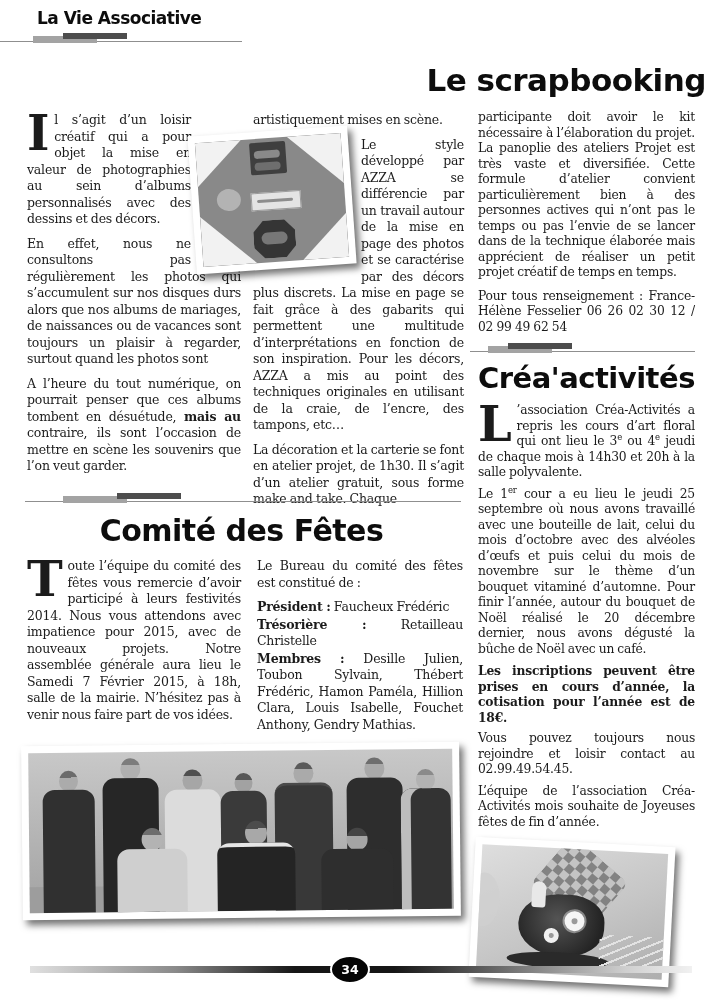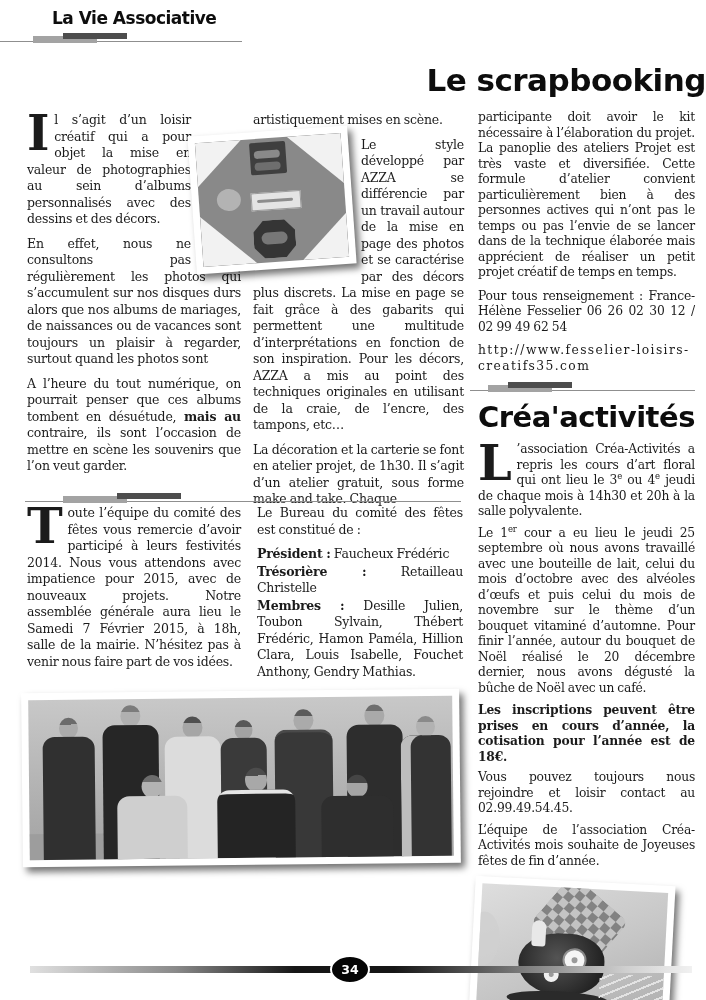--- a/index.html
+++ b/index.html
@@ -14,21 +14,21 @@
   sup{font-size:8.5px;line-height:0;}
   .b{font-weight:bold;}
 
   
   .rule{position:relative;height:12px;}
   .rule .line{position:absolute;left:0;right:0;top:8px;height:1px;background:#8f8f8f;}
   .rule .bar-light{position:absolute;top:3px;width:64px;height:7px;background:#a3a3a3;}
   .rule .bar-dark{position:absolute;top:0;width:64px;height:6px;background:#4d4d4d;}
 
   
-  .masthead-title{position:absolute;left:37px;top:8px;font-size:17px;margin-left:15px;}
+  .masthead-title{position:absolute;left:37px;top:8px;font-size:17px;}
   .masthead-rule{position:absolute;left:0;top:33px;width:242px;}
   .masthead-rule .bar-light{left:33px;}
   .masthead-rule .bar-dark{left:63px;}
 
   
   .sb-title{position:absolute;left:0;top:62px;width:706px;text-align:right;font-size:31px;}
   .sb-col1{position:absolute;left:27px;top:112px;width:214px;}
   .sb-col2{position:absolute;left:253px;top:112px;width:211px;}
   .col1-spacer{float:right;width:50px;height:150px;}
   .col2-spacer{float:left;width:102px;height:142px;margin:0 6px 2px 0;}
@@ -145,21 +145,20 @@
     <div class="sb-label"></div>
     <div class="sb-photo-bottom"></div>
     <div class="sb-burger"></div>
   </div>
 </div>
 
 <div class="right-col">
   <div class="body-col text">
     <p>participante doit avoir le kit nécessaire à l’élaboration du projet. La panoplie des ateliers Projet est très vaste et diversifiée. Cette formule d’atelier convient particulièrement bien à des personnes actives qui n’ont pas le temps ou pas l’envie de se lancer dans de la technique élaborée mais apprécient de réaliser un petit projet créatif de temps en temps.</p>
     <p>Pour tous renseignement : France-Hélène Fesselier 06 26 02 30 12 / 02 99 49 62 54</p>
-    <p class="url-line">http://www.fesselier-loisirs-creatifs35.com</p>
   </div>
 
   <div class="rule crea-rule">
     <div class="line"></div>
     <div class="bar-light"></div>
     <div class="bar-dark"></div>
   </div>
 
   <div class="heading crea-title">Créa'activités</div>
 
@@ -184,20 +183,21 @@
     </div>
   </div>
 </div>
 
 <div class="comite">
   <div class="rule comite-rule">
     <div class="line"></div>
     <div class="bar-light"></div>
     <div class="bar-dark"></div>
   </div>
+  <div class="heading comite-title">Comité des Fêtes</div>
 
   <div class="comite-cols">
     <div class="c1 body-col">
       <p><span class="dropcap">T</span><span>oute l’équipe du comité des fêtes vous remercie d’avoir participé à leurs festivités 2014. Nous vous attendons avec impatience pour 2015, avec de nouveaux projets. Notre assemblée générale aura lieu le Samedi 7 Février 2015, à 18h, salle de la mairie. N’hésitez pas à venir nous faire part de vos idées.</span></p>
     </div>
     <div class="c2 body-col">
       <p>Le Bureau du comité des fêtes est constitué de :</p>
       <div class="bureau-row"><span class="b">Président :</span> <span>Faucheux Frédéric</span></div>
       <div class="bureau-row"><span class="b">Trésorière :</span> <span>Retailleau Christelle</span></div>
       <div class="bureau-row" style="text-align:justify;"><span class="b">Membres :</span> <span>Desille Julien, Toubon Sylvain, Thébert Frédéric, Hamon Paméla, Hillion Clara, Louis Isabelle, Fouchet Anthony, Gendry Mathias.</span></div>

